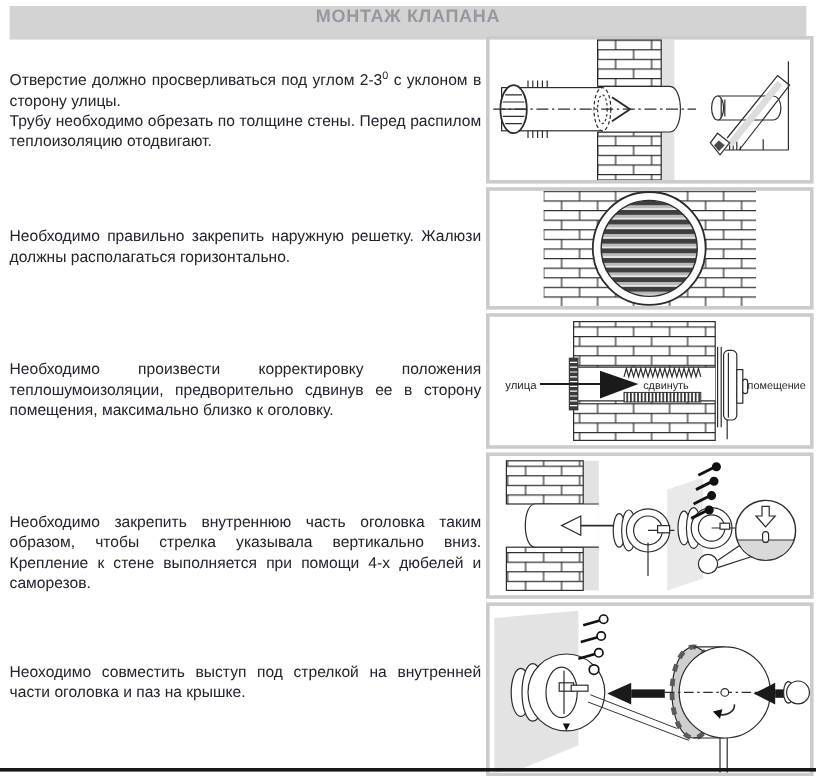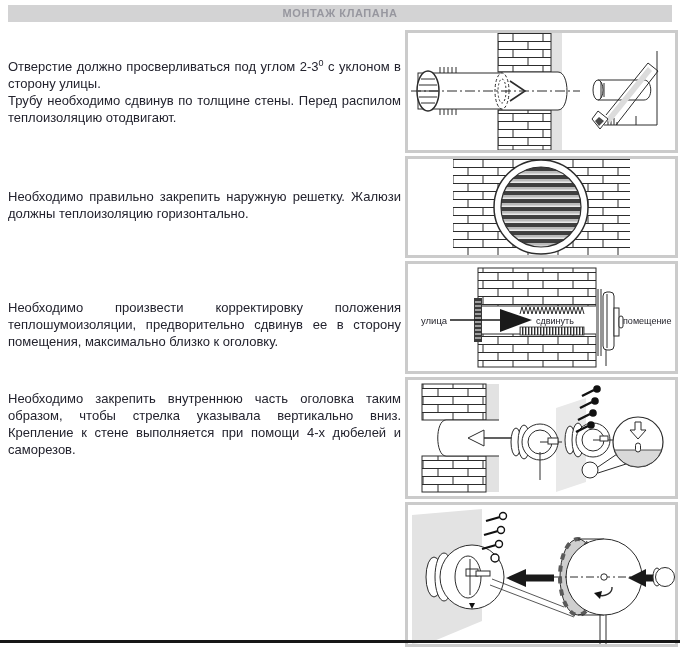--- a/index.html
+++ b/index.html
@@ -3,28 +3,28 @@
 <meta charset="utf-8">
 <style>
   html,body{margin:0;padding:0;}
   body{
     width:680px;height:647px;position:relative;overflow:hidden;
     background:#ffffff;
     font-family:"Liberation Sans", sans-serif;
     color:#23232e;
   }
   .header-bar{
-    position:absolute;left:8px;top:5px;width:664px;height:17px;
+    position:absolute;left:8px;top:5px;width:664px;height:28px;
     background:#d3d3d4;text-align:center;line-height:17px;
-    font-size:11px;font-weight:bold;color:#97979f;letter-spacing:.6px;
+    font-size:15px;font-weight:bold;color:#97979f;letter-spacing:.6px;
   }
   .textcol{position:absolute;left:8px;width:393px;}
   .textcol p{margin:0;font-size:13px;line-height:17px;text-align:justify;}
   sup{font-size:9px;line-height:0;}
-  .b1{top:58px;} .b2{top:188px;} .b3{top:299px;} .b4{top:390px;} .b5{top:551px;}
+  .b1{top:58px;} .b2{top:188px;} .b3{top:299px;} .b4{top:426px;} .b5{top:551px;}
   .panel{
     position:absolute;left:405px;width:267px;background:#fff;
     border:3px solid #cbcbcb;
   }
   .p1{top:30px;height:117px;}
   .p2{top:156px;height:96px;}
   .p3{top:261px;height:107px;}
   .p4{top:377px;height:116px;}
   .p5{top:502px;height:139px;}
   .panel svg{display:block;}
@@ -33,36 +33,37 @@
 </style>
 </head>
 <body>
 
 <div class="header-bar">
   <span>МОНТАЖ КЛАПАНА</span>
 </div>
 
 <div class="textcol b1">
   <p><span>Отверстие должно просверливаться под углом 2-3</span><sup>0</sup><span> с уклоном в сторону улицы.</span></p>
-  <p>Трубу необходимо сдвинув по толщине стены. Перед распилом теплоизоляцию отодвигают.</p>
+  <p>Трубу необходимо обрезать по толщине стены. Перед распилом теплоизоляцию отодвигают.</p>
 </div>
 
 <div class="textcol b2">
-  <p>Необходимо правильно закрепить наружную решетку. Жалюзи должны теплоизоляцию горизонтально.</p>
+  <p>Необходимо правильно закрепить наружную решетку. Жалюзи должны располагаться горизонтально.</p>
 </div>
 
 <div class="textcol b3">
   <p>Необходимо произвести корректировку положения теплошумоизоляции, предворительно сдвинув ее в сторону помещения, максимально близко к оголовку.</p>
 </div>
 
 <div class="textcol b4">
   <p>Необходимо закрепить внутреннюю часть оголовка таким образом, чтобы стрелка указывала вертикально вниз. Крепление к стене выполняется при помощи 4-х дюбелей и саморезов.</p>
 </div>
 
 <div class="textcol b5">
+  <p>Неоходимо совместить выступ под стрелкой на внутренней части оголовка и паз на крышке.</p>
 </div>
 
 <div class="panel p1">
 <svg width="267" height="117" viewBox="0 0 267 117">
   <defs>
     <pattern id="bk1" width="30" height="16" patternUnits="userSpaceOnUse">
       <rect width="30" height="16" fill="#fff"></rect>
       <path d="M0 .5H30 M0 8.5H30" stroke="#2c2c2c" stroke-width="1"></path>
       <path d="M15 0V8 M0 8V16 M30 8V16" stroke="#2c2c2c" stroke-width="1"></path>
     </pattern>

